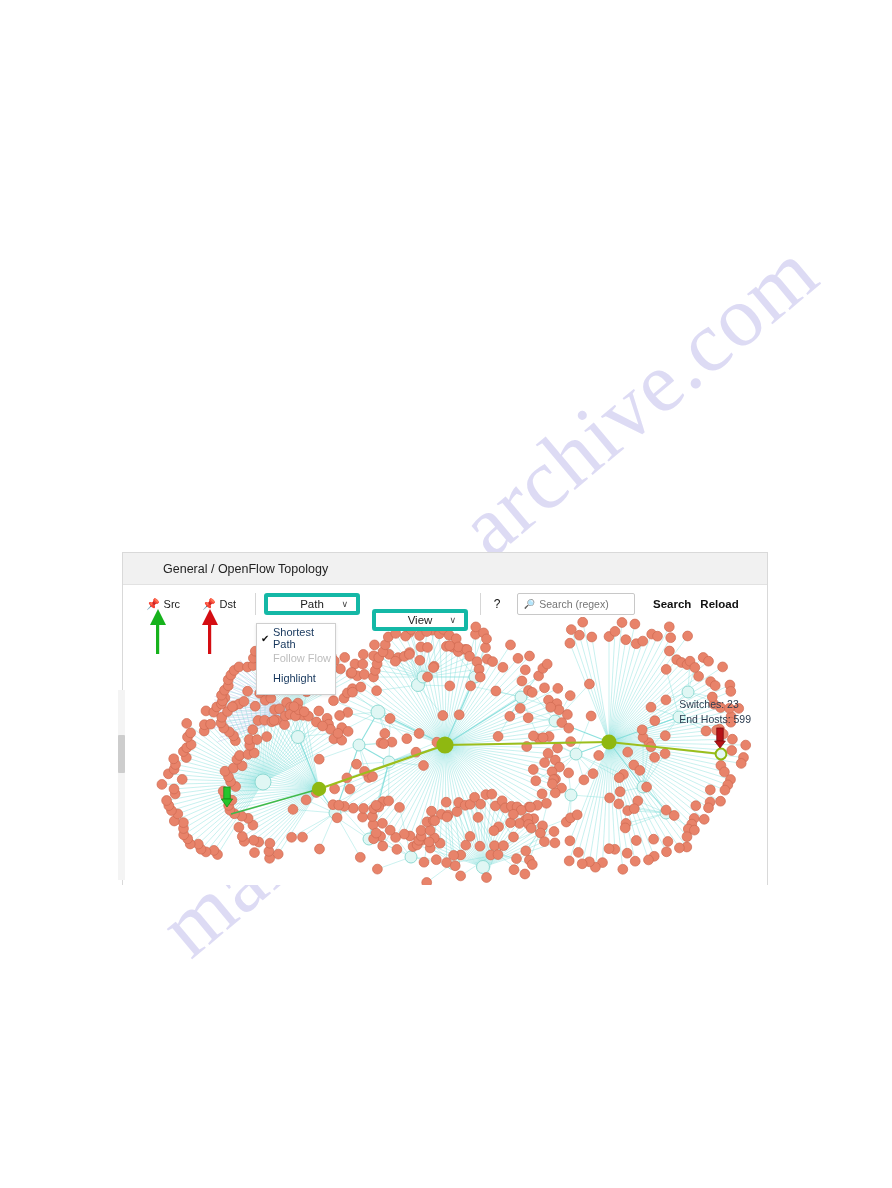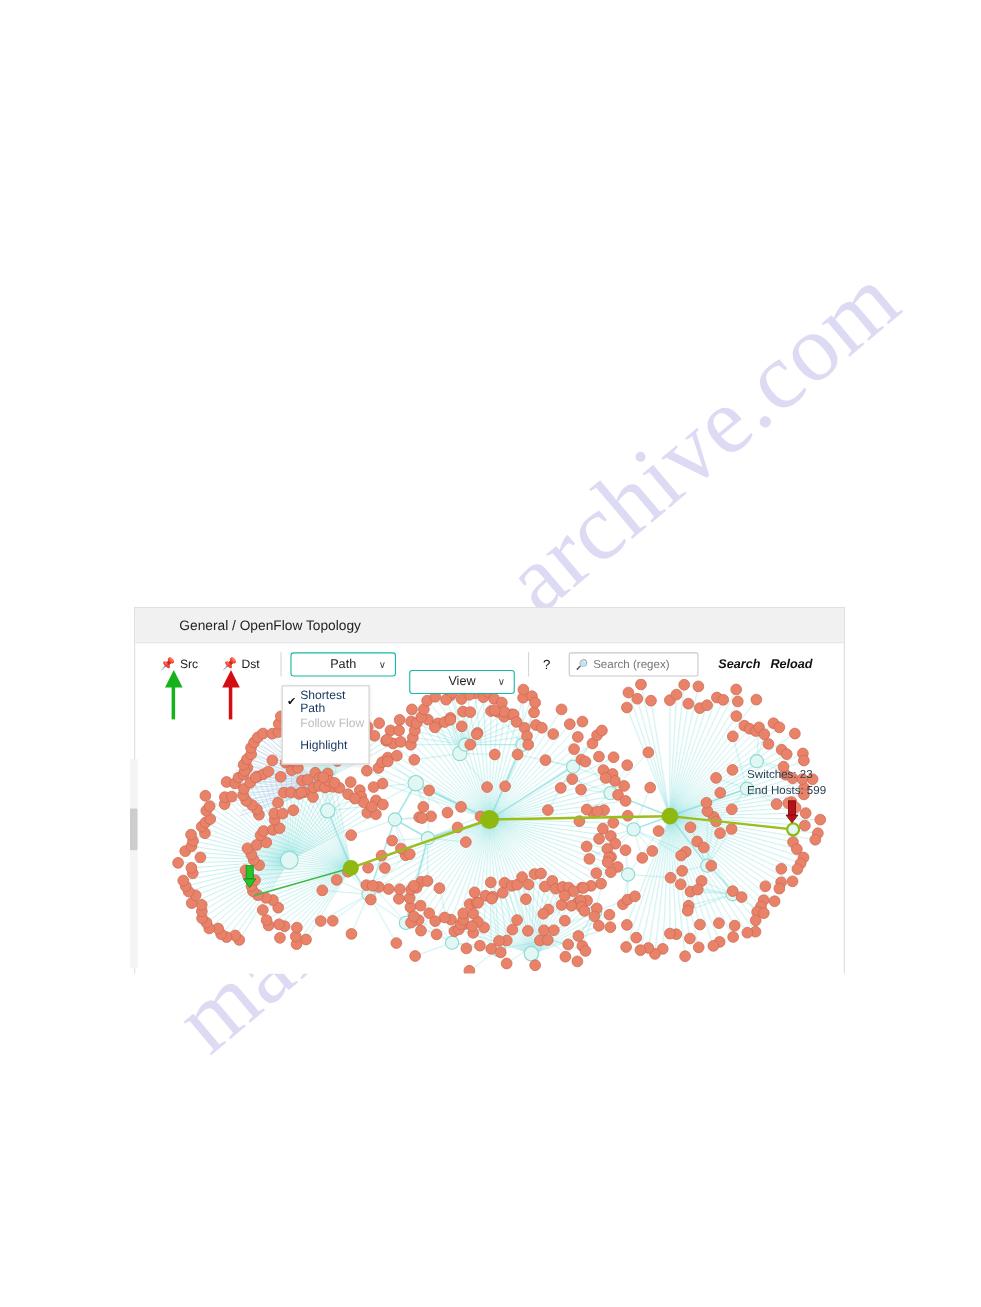--- a/index.html
+++ b/index.html
@@ -133,21 +133,21 @@
     width: 1px;
     height: 22px;
     background: #d6d6d6;
     margin: 0 8px;
   }
 
   .tb-select {
     position: relative;
     width: 96px;
     height: 22px;
-    border: 1px solid #14b8a6;
+    border: 4px solid #14b8a6;
     border-radius: 3px;
     background: #ffffff;
     display: flex;
     align-items: center;
     justify-content: center;
     font-size: 11.5px;
     color: #1b1b1b;
     box-sizing: border-box;
   }
   .tb-select .caret {
@@ -192,21 +192,20 @@
     font-family: "Liberation Sans", sans-serif;
     width: 100%;
     background: transparent;
     padding: 0;
   }
   .tb-link {
     font-size: 11.5px;
     color: #111;
     font-weight: bold;
     cursor: default;
-    font-style: italic;
   }
 
   
   .big-arrow {
     position: absolute;
     top: 22px;
   }
   #src-arrow { left: 26px; }
   #dst-arrow { left: 78px; }
 

